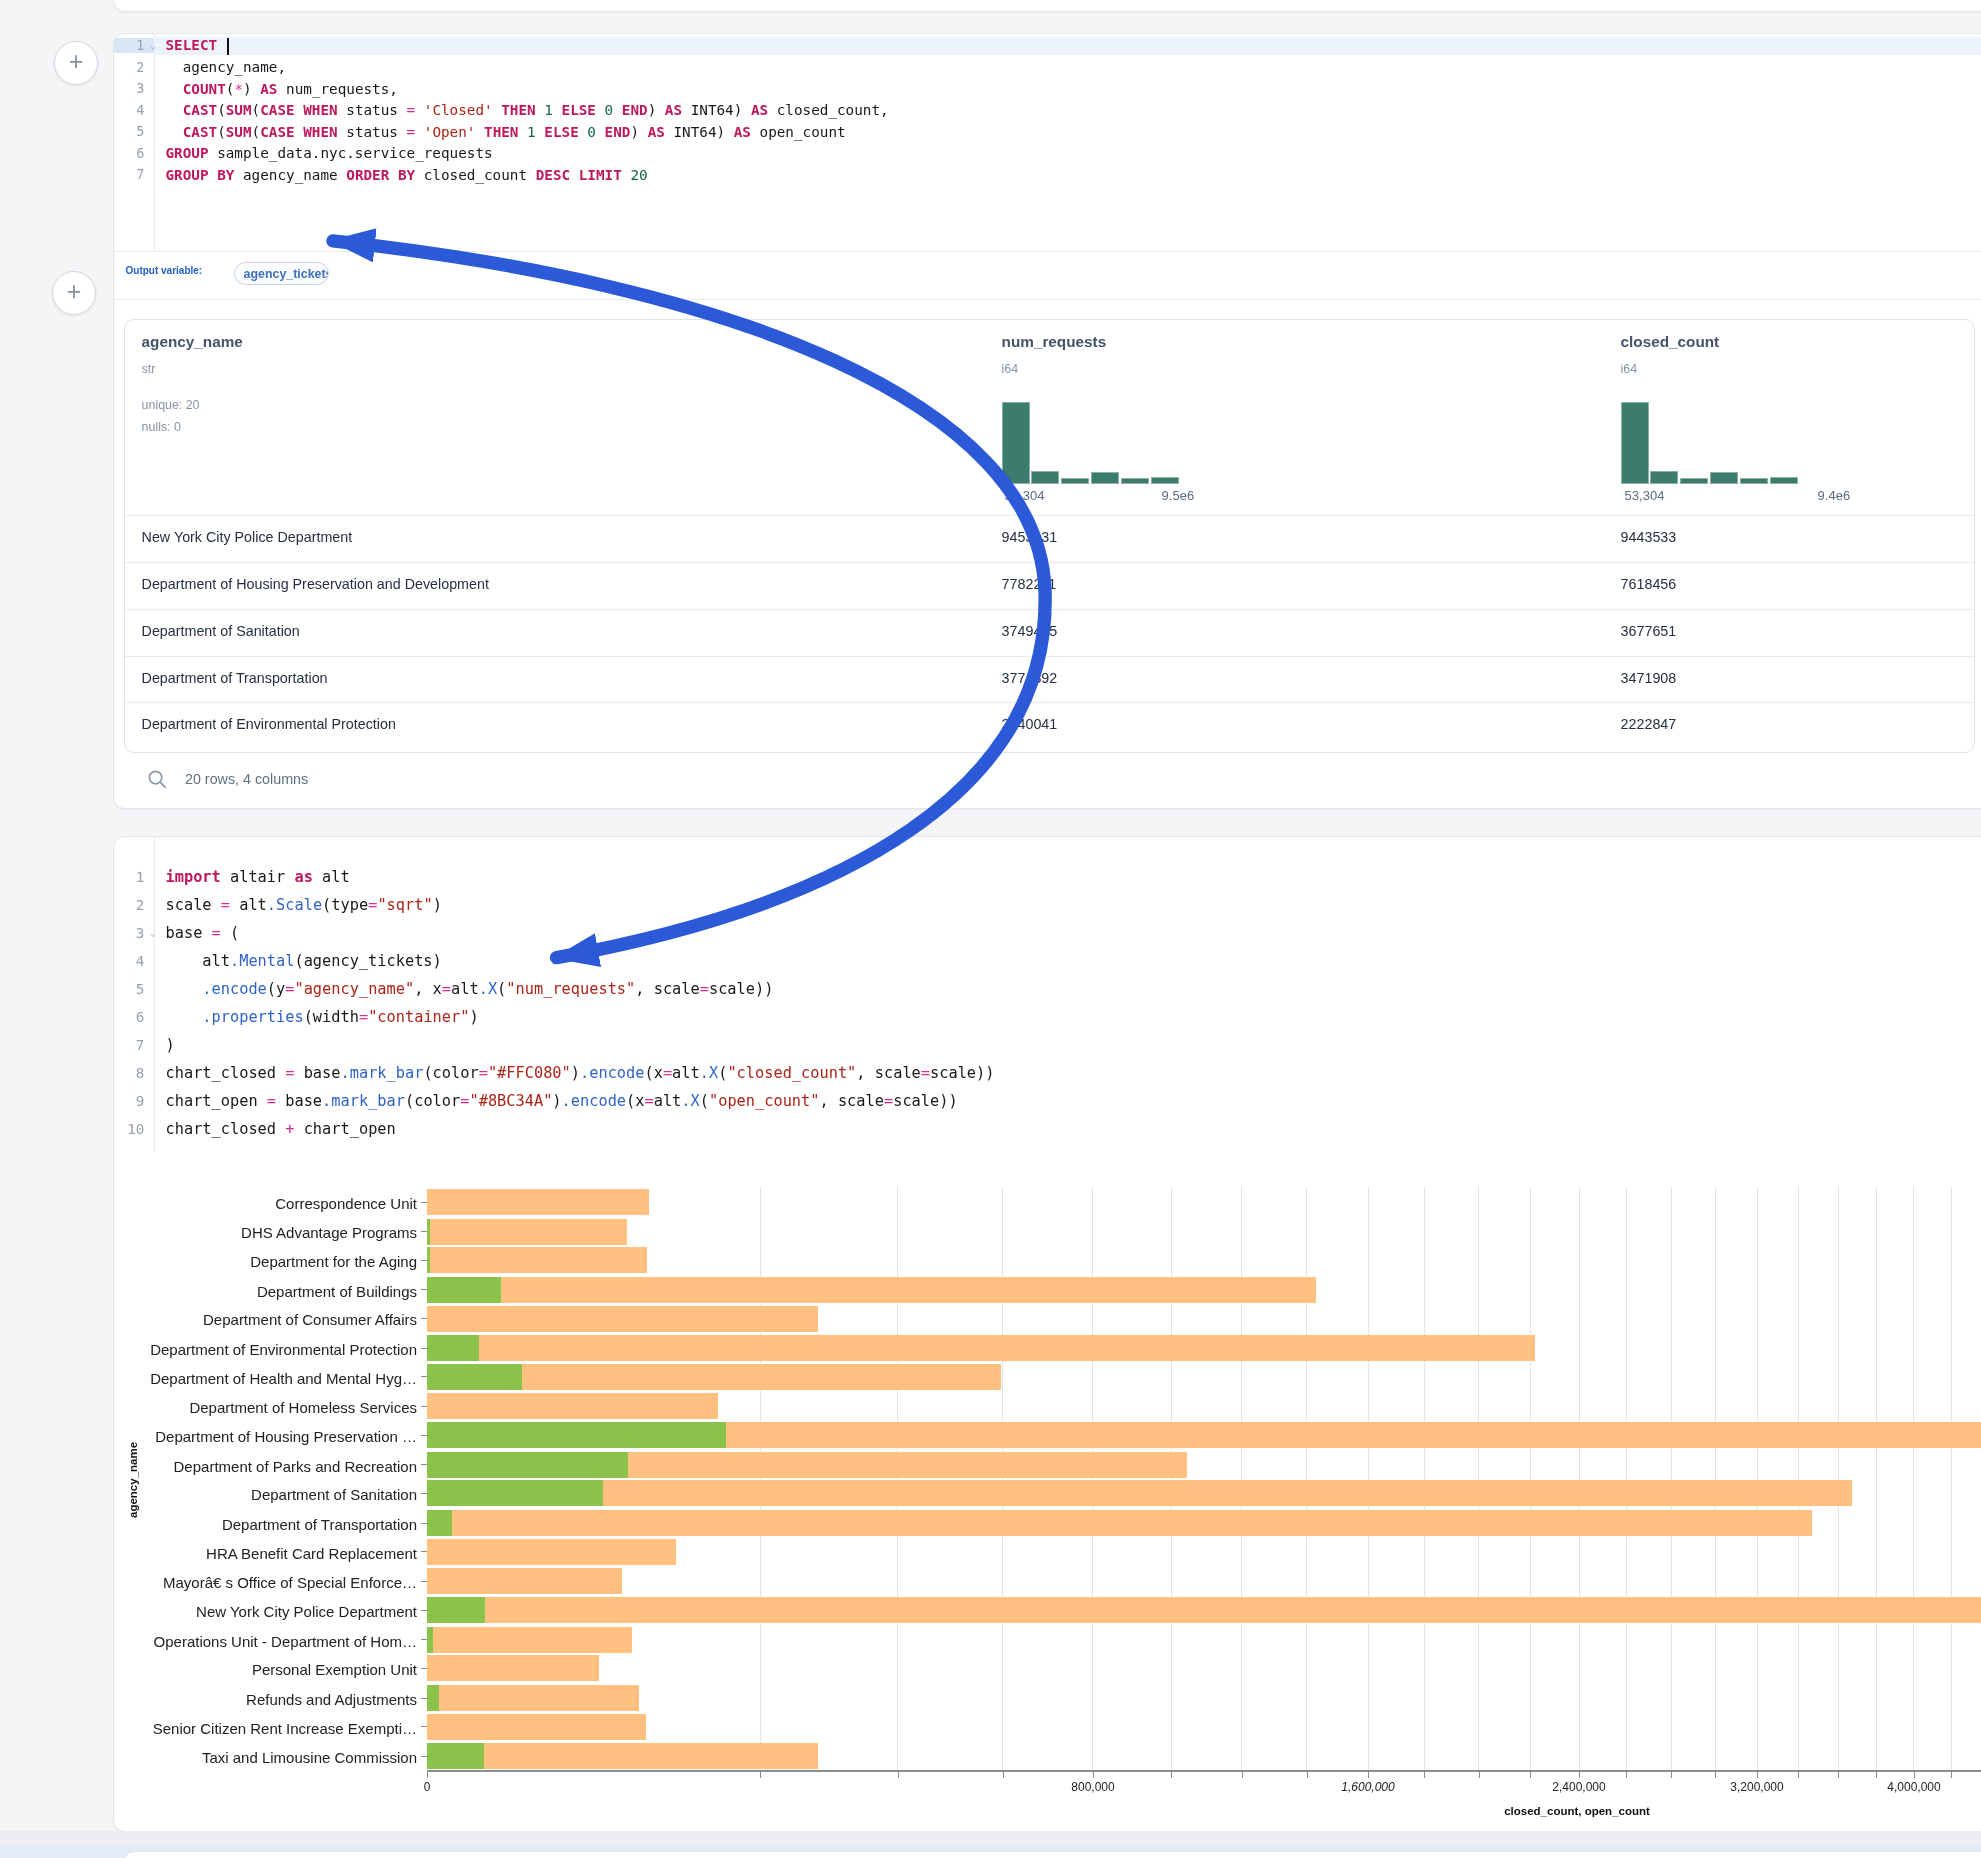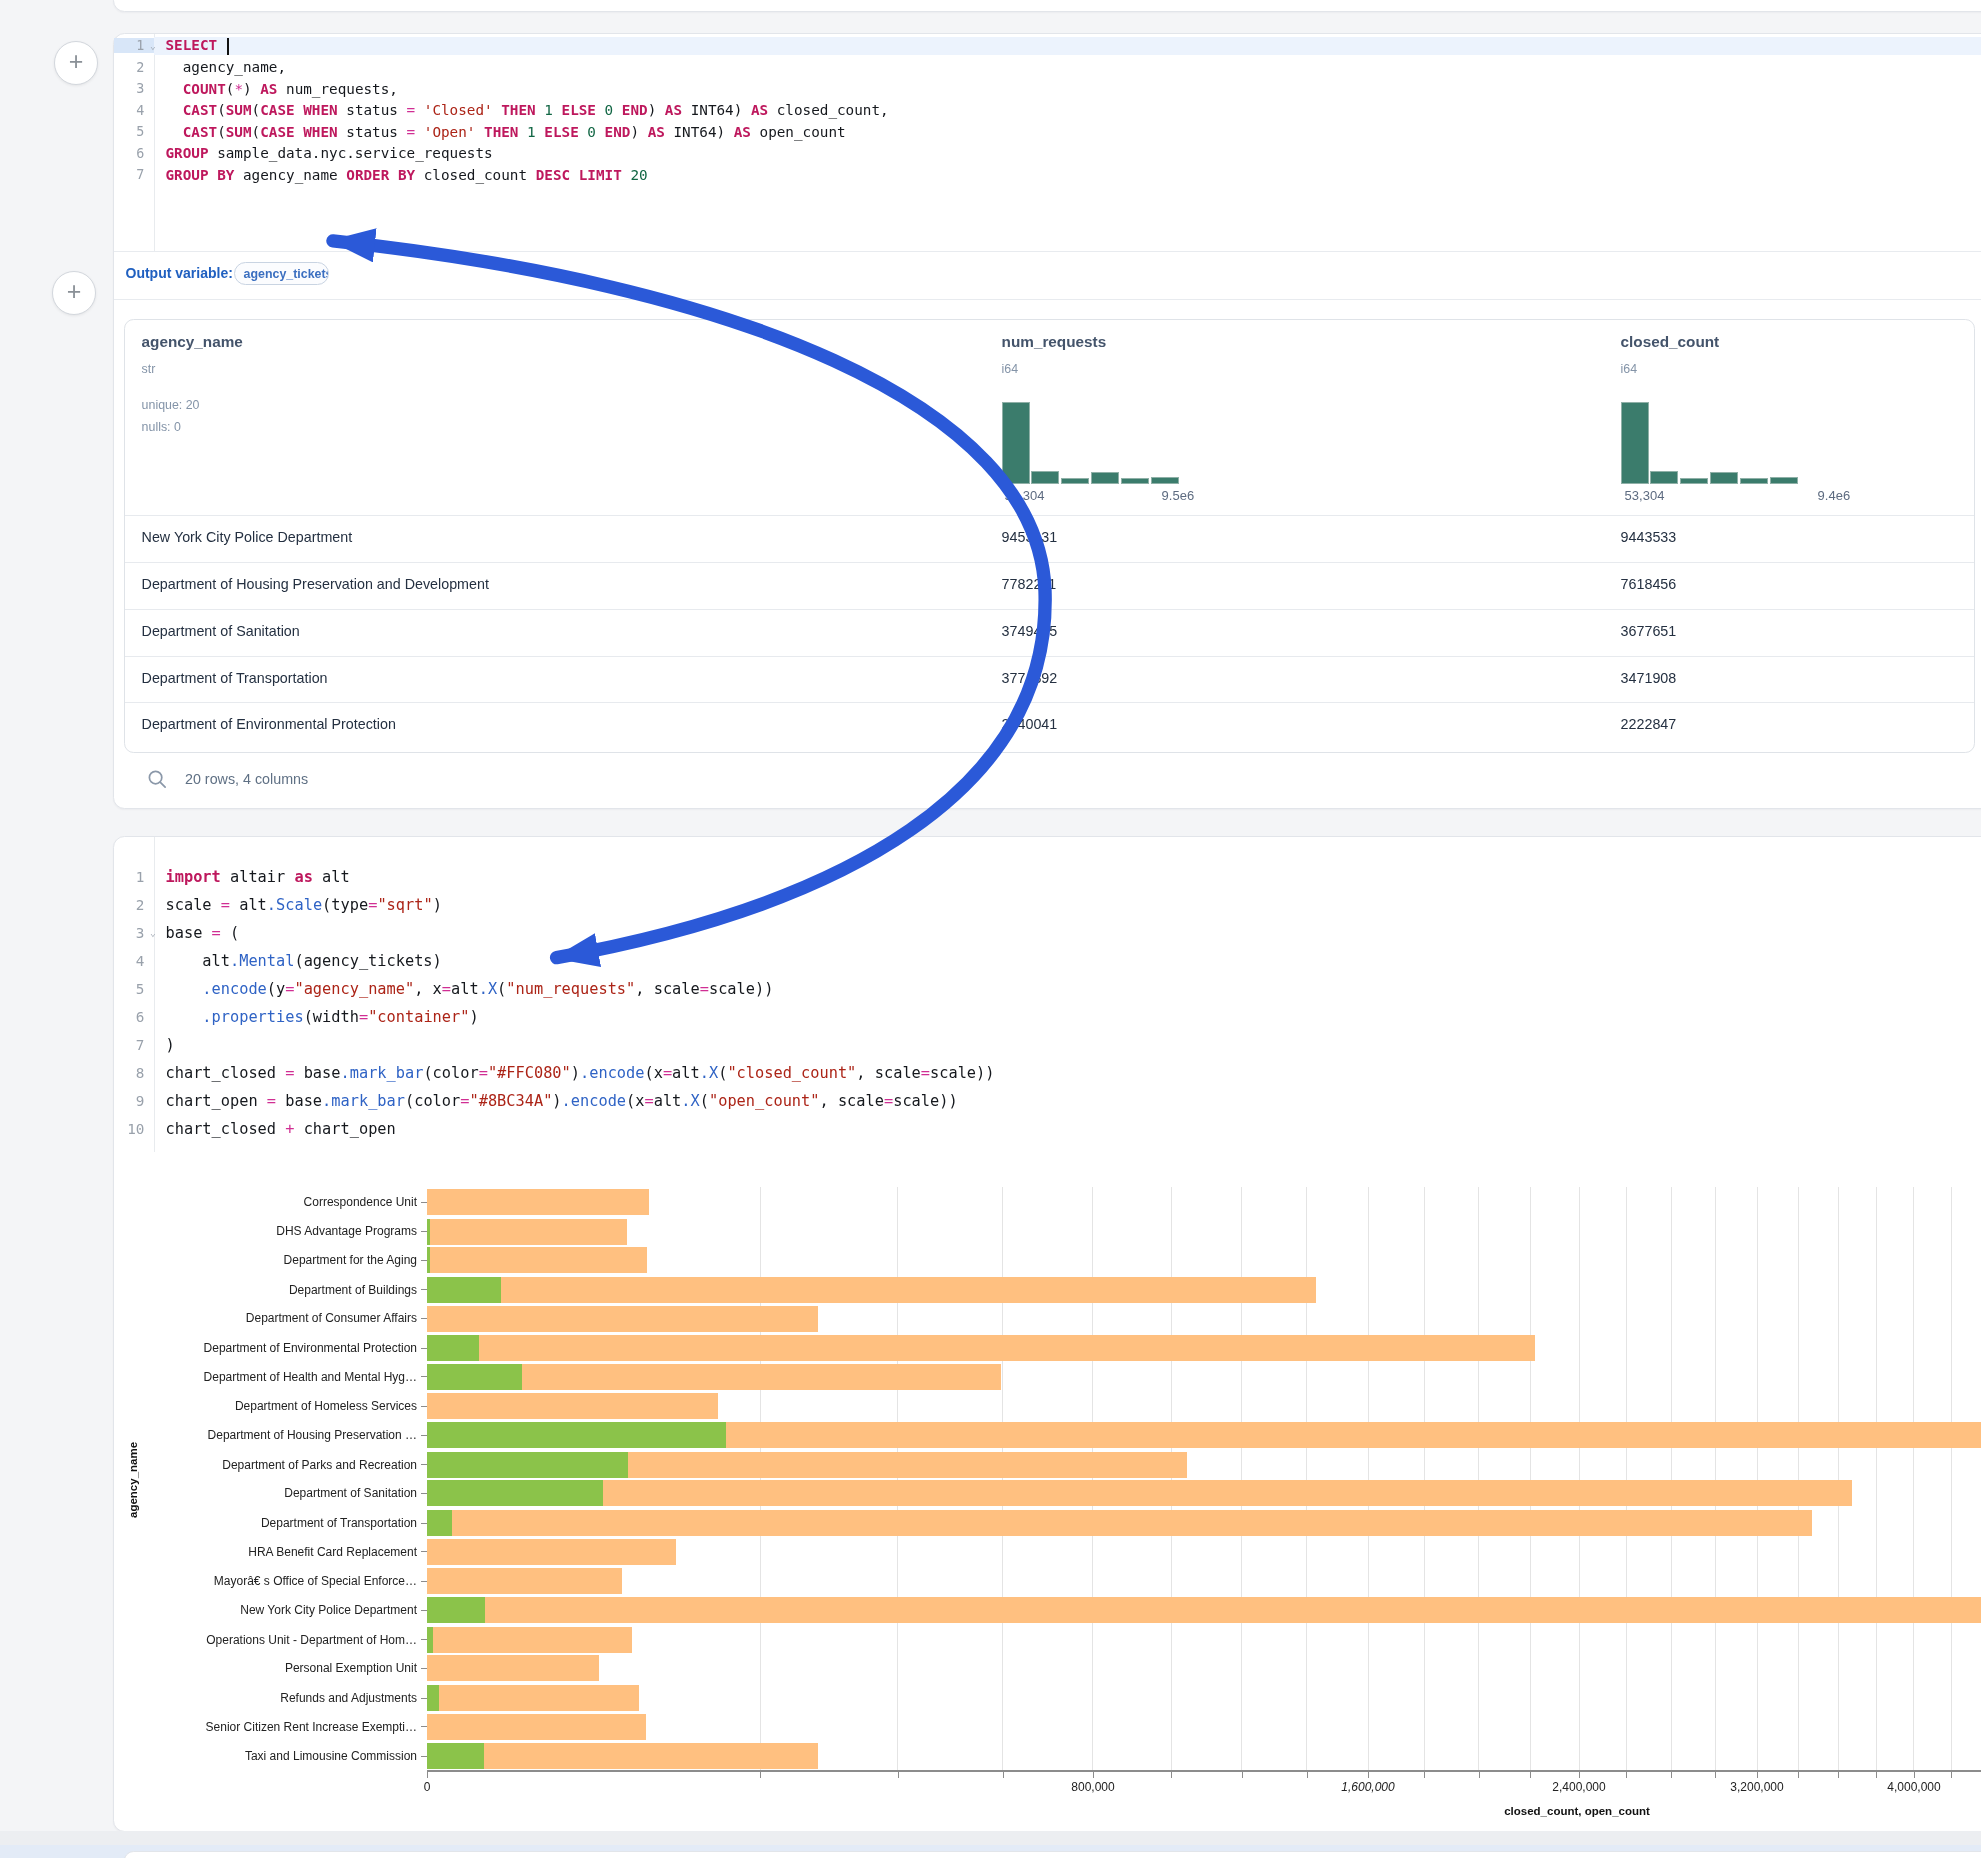--- a/index.html
+++ b/index.html
@@ -28,39 +28,39 @@
   .gut-sep{position:absolute;width:1px;background:#e8ebee;left:40px;top:0;}
   .tk-kw{color:#be185d;font-weight:bold;}
   .tk-op{color:#d02e93;}
   .tk-str{color:#ac2417;}
   .tk-num{color:#116644;}
   .tk-fn{color:#2f63c5;}
   .tk-pl{color:#15181d;}
   .cursor{display:inline-block;width:1.9px;height:17px;background:#111;vertical-align:middle;margin-left:1px;}
   
   .divider{position:absolute;left:0;right:0;height:1px;background:#e8ebef;}
-  .out-label{position:absolute;font-size:14px;font-weight:bold;color:#2060c0;}
+  .out-label{position:absolute;font-size:10px;font-weight:bold;color:#2060c0;}
   .out-pill{position:absolute;height:23px;line-height:23px;border:1px solid #c9d4e2;border-radius:11.5px;
         background:#fbfcfe;color:#3b6fc0;font-size:12.4px;font-weight:bold;padding:0 8.6px;
         overflow:hidden;white-space:nowrap;box-sizing:border-box;cursor:pointer;}
   
   .tbl-card{position:absolute;background:#fff;border:1px solid #dfe3e8;border-radius:9.6px;}
   .col-name{position:absolute;font-size:15.3px;font-weight:bold;color:#44546b;}
   .col-type{position:absolute;font-size:12.4px;color:#8494a8;}
   .col-stat{position:absolute;font-size:12.4px;color:#8494a8;}
   .hist{position:absolute;display:flex;align-items:flex-end;gap:1.9px;height:84px;}
   .hist .hbar{width:28px;background:#3b7c6c;border:1px solid #8fb0a7;box-sizing:border-box;}
   .hist-lab{position:absolute;font-size:13px;color:#5d6b80;}
   .trow{position:absolute;left:0;right:0;height:47px;border-top:1px solid #e7eaee;}
   .tcell{position:absolute;top:13.4px;font-size:14.3px;color:#243041;white-space:nowrap;}
   .tbl-footer-ic{position:absolute;}
   .tbl-footer-tx{position:absolute;font-size:14.3px;color:#5f7084;}
   
   #chart-layer{position:absolute;left:0;top:0;width:1982px;height:1858px;pointer-events:none;}
-  .ylab{position:absolute;font-size:12px;color:#222;text-align:right;white-space:nowrap;}
+  .ylab{position:absolute;font-size:15px;color:#222;text-align:right;white-space:nowrap;}
   .ytick{position:absolute;width:5.7px;height:1px;background:#8c8c8c;}
   .plot{position:absolute;overflow:hidden;}
   .grid{position:absolute;width:1px;top:0;background:#e4e4e4;}
   .bar{position:absolute;height:26px;}
   .axis-line{position:absolute;height:1.9px;background:#8c8c8c;}
   .xtick{position:absolute;width:1px;height:5.7px;background:#8c8c8c;}
   .xlab{position:absolute;font-size:12px;color:#222;text-align:center;width:134px;}
   .xtitle{position:absolute;font-size:11.5px;font-weight:bold;color:#111;text-align:center;width:382px;}
   .ytitle{position:absolute;font-size:11.5px;font-weight:bold;color:#111;
           writing-mode:vertical-rl;transform:rotate(180deg);text-align:center;}

